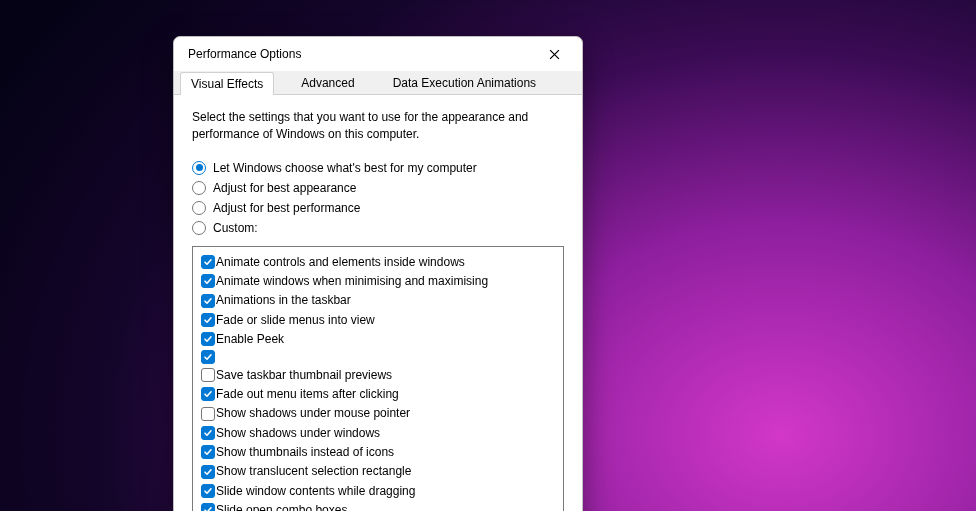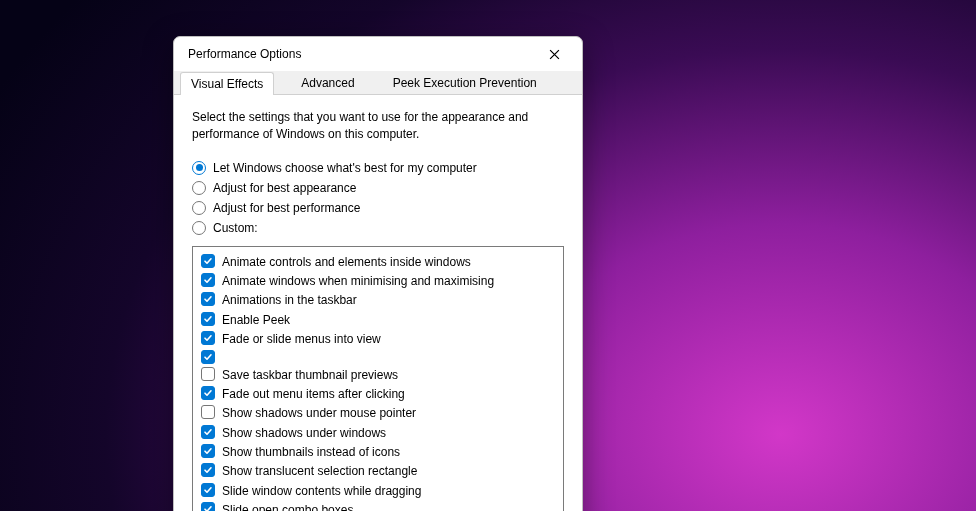--- a/index.html
+++ b/index.html
@@ -51,21 +51,21 @@
   }
   .radio.selected { border-color: #0078d4; }
   .radio.selected::after {
     content: ""; width: 7px; height: 7px; border-radius: 50%; background: #0078d4;
   }
   .listbox {
     border: 1px solid #7a7a7a; height: 286px; overflow: hidden;
     padding: 6px 4px 0 8px;
   }
   .check-row {
-    display: flex; gap: 7px; padding: 1px 0 1.5px 0; cursor: default;
+    display: flex; align-items: center; gap: 1px; padding: 1px 0 1.5px 0; cursor: default;
     line-height: 1.4;
   }
   .cbx {
     width: 14px; height: 14px; border-radius: 3px; flex-shrink: 0;
     display: inline-flex; align-items: center; justify-content: center;
   }
   .cbx.on { background: #0078d4; border: 1px solid #0078d4; }
   .cbx.off { background: #fff; border: 1.5px solid #767676; }
   .cbx.on svg { width: 10px; height: 10px; }
 </style>
@@ -80,21 +80,21 @@
       <div class="close-btn">
         <svg viewBox="0 0 10 10">
             <path d="M1 1 L9 9 M9 1 L1 9" stroke="#000" stroke-width="1.1" fill="none"></path>
           </svg>
       </div>
     </div>
 
     <div class="tabstrip" id="tabstrip">
         <div class="tab active">Visual Effects</div>
         <div class="tab">Advanced</div>
-        <div class="tab">Peek Execution Prevention</div>
+        <div class="tab">Data Execution Animations</div>
       </div>
 
     <div class="content">
       <div class="desc">Select the settings that you want to use for the appearance and performance of Windows on this computer.</div>
 
       <div class="radio-group" id="radios">
           <div class="radio-row">
             <span class="radio selected"></span>
             <span>Let Windows choose what's best for my computer</span>
           </div>
@@ -136,29 +136,29 @@
               </svg>
             </span>
             <span>Animations in the taskbar</span>
           </div>
           <div class="check-row">
             <span class="cbx on">
               <svg viewBox="0 0 10 10">
                 <path d="M2 5.2 L4 7.2 L8 2.8" stroke="#fff" stroke-width="1.6" fill="none" stroke-linecap="round" stroke-linejoin="round"></path>
               </svg>
             </span>
+            <span>Fade or slide menus into view</span>
+          </div>
+          <div class="check-row">
+            <span class="cbx on">
+              <svg viewBox="0 0 10 10">
+                <path d="M2 5.2 L4 7.2 L8 2.8" stroke="#fff" stroke-width="1.6" fill="none" stroke-linecap="round" stroke-linejoin="round"></path>
+              </svg>
+            </span>
             <span>Enable Peek</span>
-          </div>
-          <div class="check-row">
-            <span class="cbx on">
-              <svg viewBox="0 0 10 10">
-                <path d="M2 5.2 L4 7.2 L8 2.8" stroke="#fff" stroke-width="1.6" fill="none" stroke-linecap="round" stroke-linejoin="round"></path>
-              </svg>
-            </span>
-            <span>Fade or slide menus into view</span>
           </div>
           <div class="check-row">
             <span class="cbx on">
               <svg viewBox="0 0 10 10">
                 <path d="M2 5.2 L4 7.2 L8 2.8" stroke="#fff" stroke-width="1.6" fill="none" stroke-linecap="round" stroke-linejoin="round"></path>
               </svg>
             </span>
           </div>
           <div class="check-row">
             <span class="cbx off"></span>

